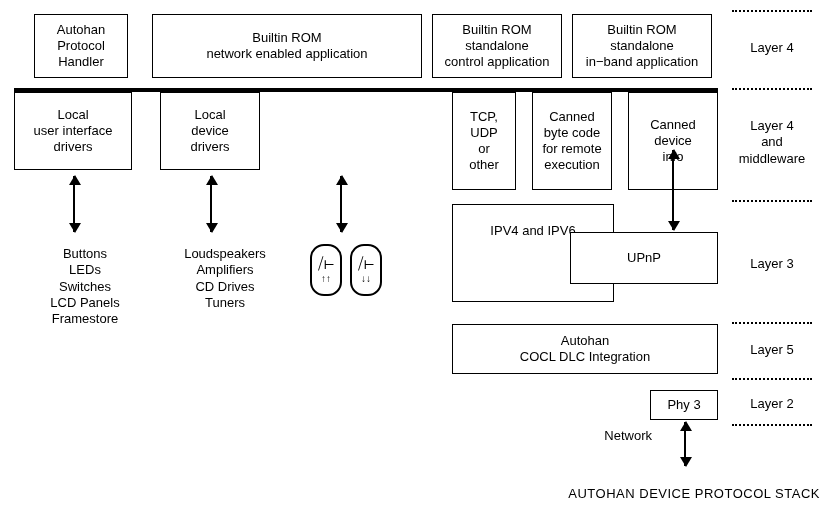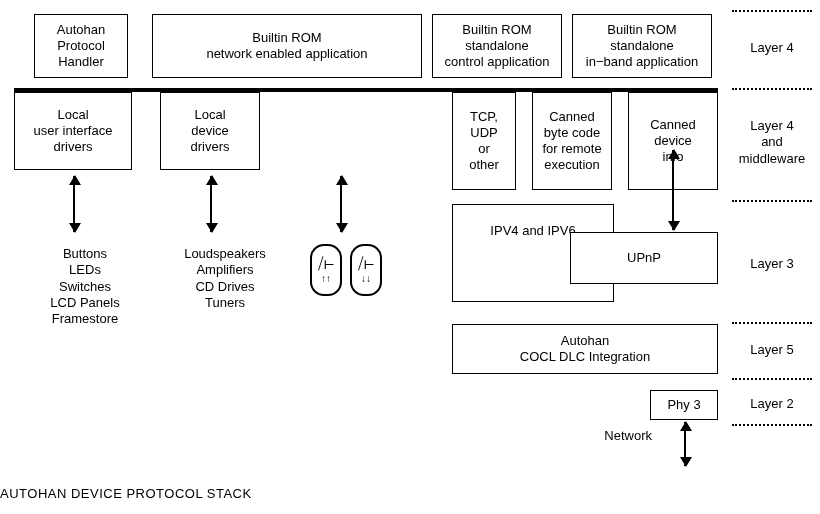--- a/index.html
+++ b/index.html
@@ -9,21 +9,21 @@
   .label.left{text-align:center}
   .hr{position:absolute;height:0;border-top:2px solid #000}
   .dot{position:absolute;height:0;border-top:2px dotted #000}
   .arrow{position:absolute;width:0;border-left:2px solid #000}
   .arrow::before,.arrow::after{content:"";position:absolute;left:-6px;width:0;height:0;border-left:6px solid transparent;border-right:6px solid transparent}
   .arrow::before{top:-1px;border-bottom:10px solid #000}
   .arrow::after{bottom:-1px;border-top:10px solid #000}
   .ir{position:absolute;border:2px solid #000;border-radius:14px;box-sizing:border-box;display:flex;flex-direction:column;align-items:center;justify-content:center}
   .ir .diode{font-size:16px;line-height:1}
   .ir .mini{font-size:10px;line-height:1;margin-top:2px}
-  .title{position:absolute;width:820px;text-align:left;letter-spacing:0.5px}
+  .title{position:absolute;width:820px;text-align:right;letter-spacing:0.5px}
 </style>
 </head>
 <body>
 
 <div class="canvas">
 
   <div class="box" style="left:34px;top:14px;width:94px;height:64px">Autohan<br>Protocol<br>Handler</div>
   <div class="box" style="left:152px;top:14px;width:270px;height:64px">Builtin ROM<br>network enabled application</div>
   <div class="box" style="left:432px;top:14px;width:130px;height:64px">Builtin ROM<br>standalone<br>control application</div>
   <div class="box" style="left:572px;top:14px;width:140px;height:64px">Builtin ROM<br>standalone<br>in−band application</div>

